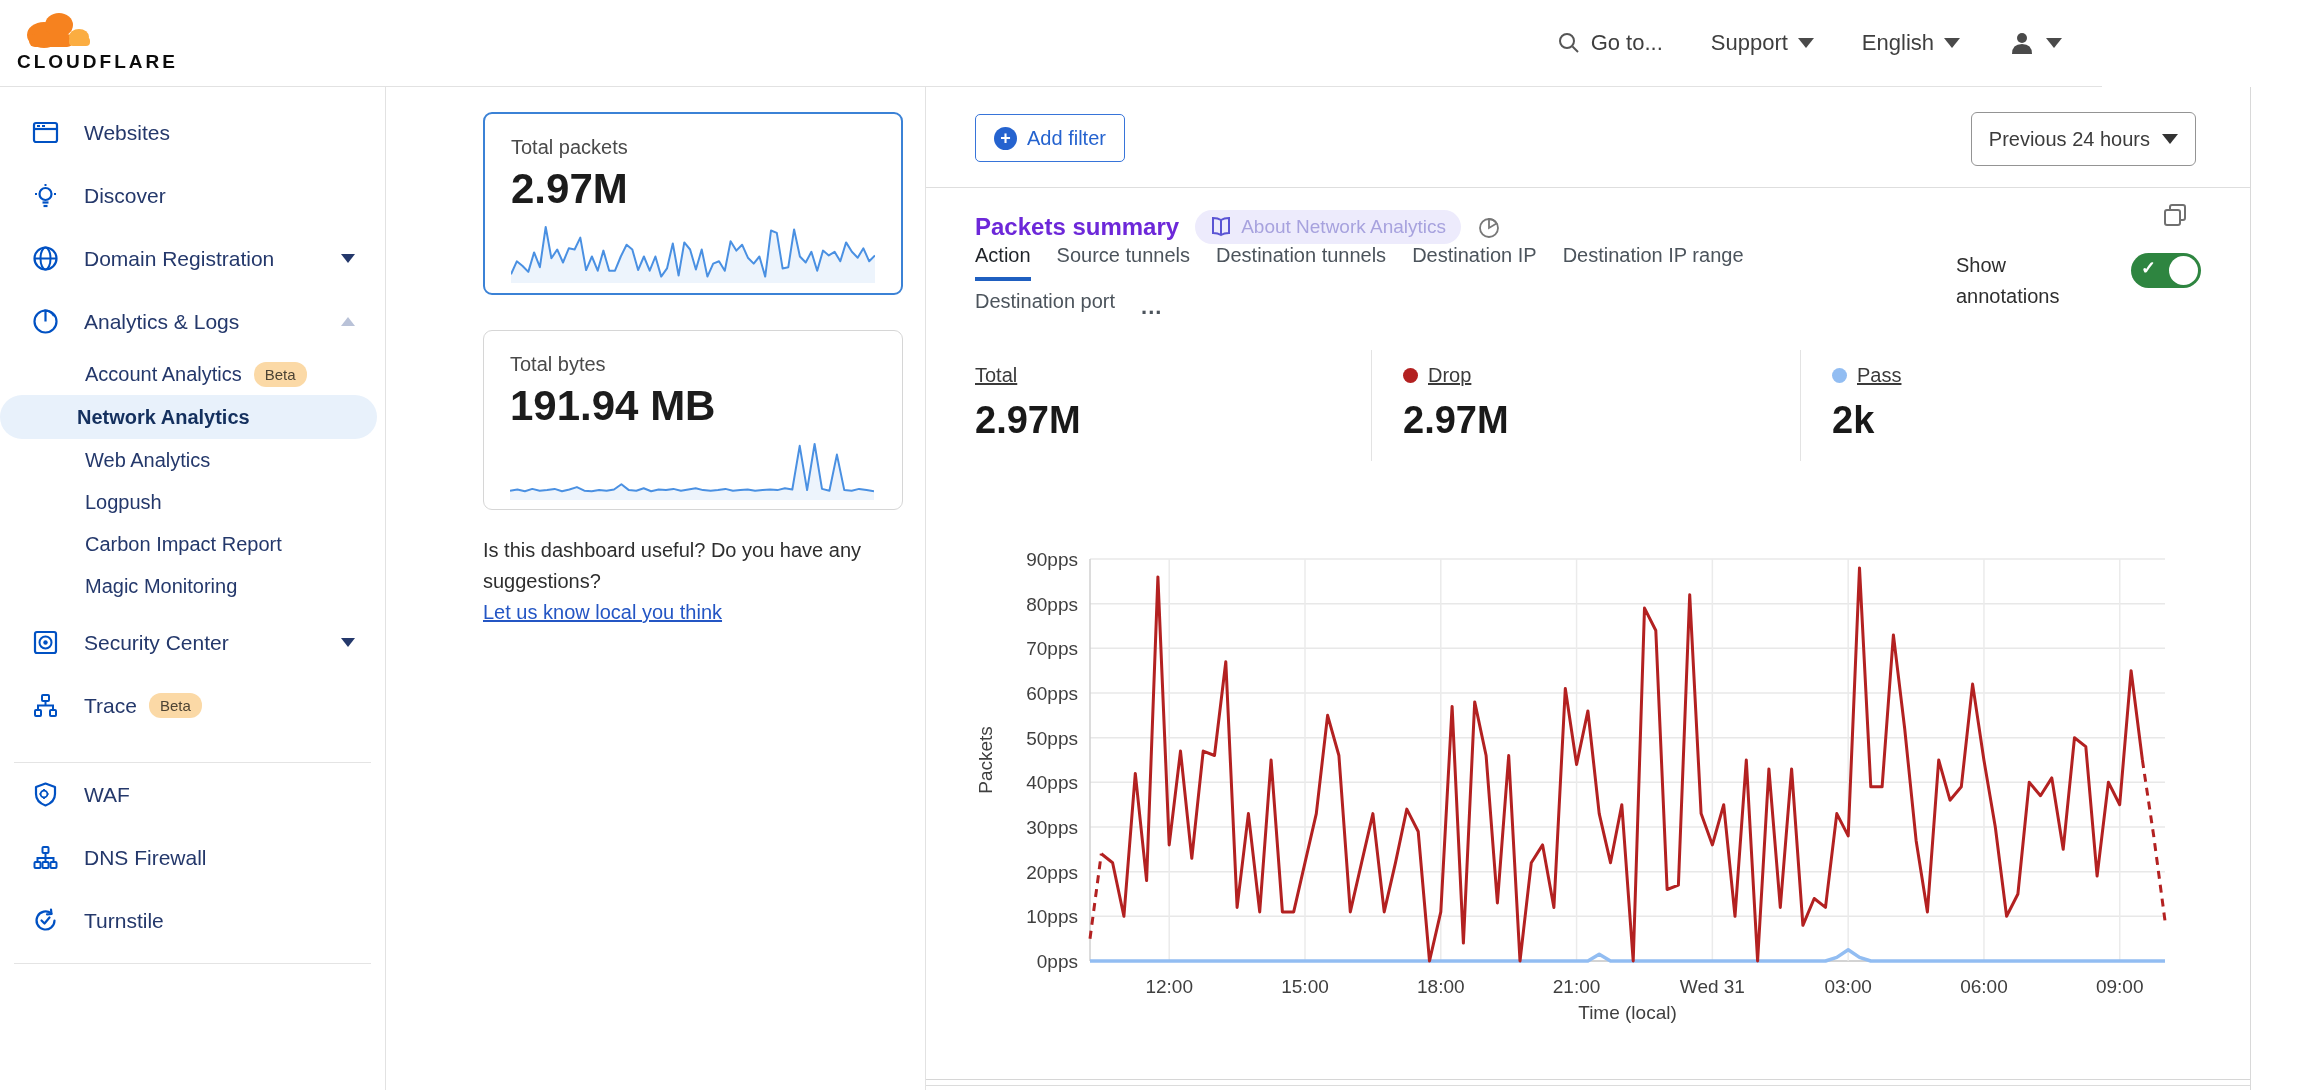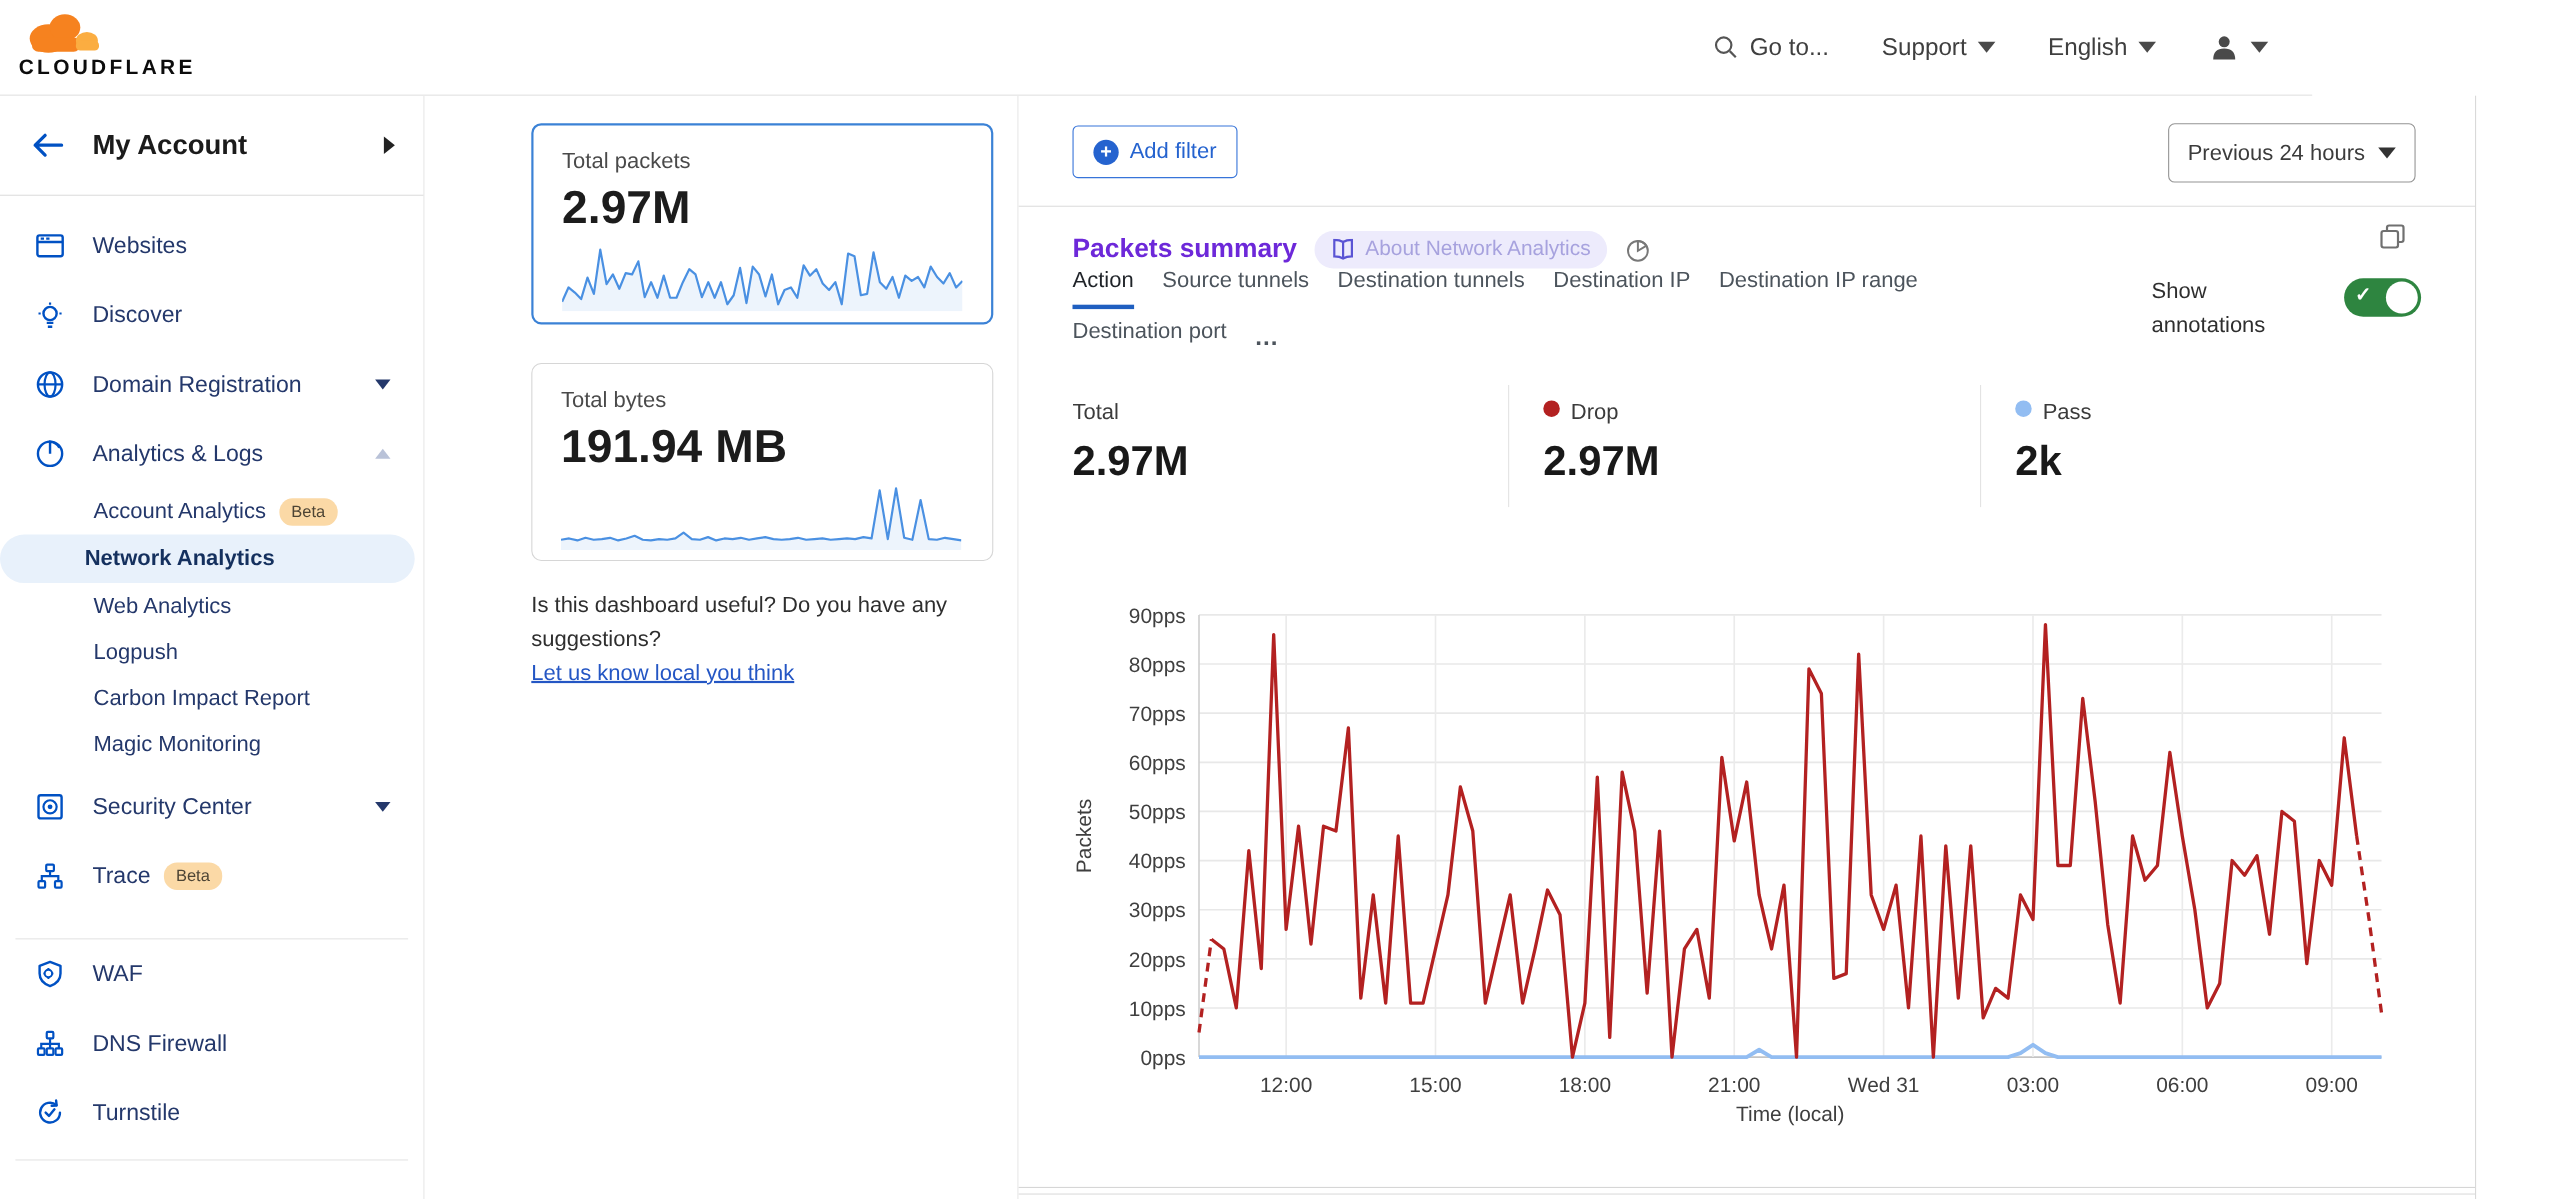--- a/index.html
+++ b/index.html
@@ -75,21 +75,21 @@
   .tab.active{color:#1f2328;border-bottom:4px solid #1f5fc0;}
   .tabrow2{margin-top:9px;display:flex;gap:26px;align-items:center;}
   .tab-more{font-size:22px;font-weight:bold;color:#4c545c;letter-spacing:1px;cursor:pointer;}
   .show-annot{position:absolute;left:1030px;top:62px;width:150px;font-size:20px;color:#2e2e2e;line-height:31px;}
   .toggle{position:absolute;left:1205px;top:65px;width:70px;height:35px;border-radius:18px;
       background:#2e8540;cursor:pointer;}
   .toggle .knob{position:absolute;right:3px;top:3px;width:29px;height:29px;border-radius:50%;background:#fff;}
   .toggle .chk{position:absolute;left:10px;top:4px;color:#fff;font-size:18px;font-weight:bold;}
   .stats{position:absolute;left:0;top:162px;width:100%;height:111px;}
   .stat{position:absolute;top:14px;}
-  .stat .slab{display:flex;gap:10px;font-size:20px;color:#3b3b3b;}
+  .stat .slab{display:flex;align-items:center;gap:10px;font-size:20px;color:#3b3b3b;text-decoration:underline;}
   .dot{width:15px;height:15px;border-radius:50%;}
   .stat .sval{font-size:38px;font-weight:bold;color:#191919;margin-top:12px;}
   .stat-div{position:absolute;top:0;width:1px;height:111px;background:#e3e3e3;}
   #main-chart{position:absolute;left:34px;top:358px;}
   #main-chart text{fill:#3f3f3f;font-size:19px;font-family:"Liberation Sans",sans-serif;}
 </style>
 </head>
 <body>
 
 <div class="topbar">
@@ -127,29 +127,20 @@
       <svg width="28" height="28" viewBox="0 0 28 28">
         <circle cx="14" cy="9" r="5" fill="#4a4a4a"></circle>
         <path d="M4 25 q0 -10 10 -10 q10 0 10 10 z" fill="#4a4a4a"></path>
       </svg>
       <span class="caret-down"></span>
     </div>
   </div>
 </div>
 
 <div class="sidebar">
-  <div class="sb-head">
-    <span class="back">
-      <svg width="30" height="24" viewBox="0 0 30 24">
-          <path d="M13 3 L4 12 L13 21 M4 12 H28" fill="none" stroke="#0051c3" stroke-width="3" stroke-linecap="round" stroke-linejoin="round"></path>
-        </svg>
-    </span>
-    <span class="ttl">My Account</span>
-    <span class="caret-right"></span>
-  </div>
   <div style="height:14px"></div>
 
   <div class="sb-row">
     <span class="ic">
       <svg width="27" height="27" viewBox="0 0 27 27">
           <rect x="2" y="4" width="23" height="19" rx="2" fill="none" stroke="#0051c3" stroke-width="2.2"></rect>
           <line x1="2" y1="10" x2="25" y2="10" stroke="#0051c3" stroke-width="2.2"></line>
           <line x1="5" y1="7" x2="8" y2="7" stroke="#0051c3" stroke-width="2"></line>
           <line x1="10" y1="7" x2="13" y2="7" stroke="#0051c3" stroke-width="2"></line>
         </svg>

